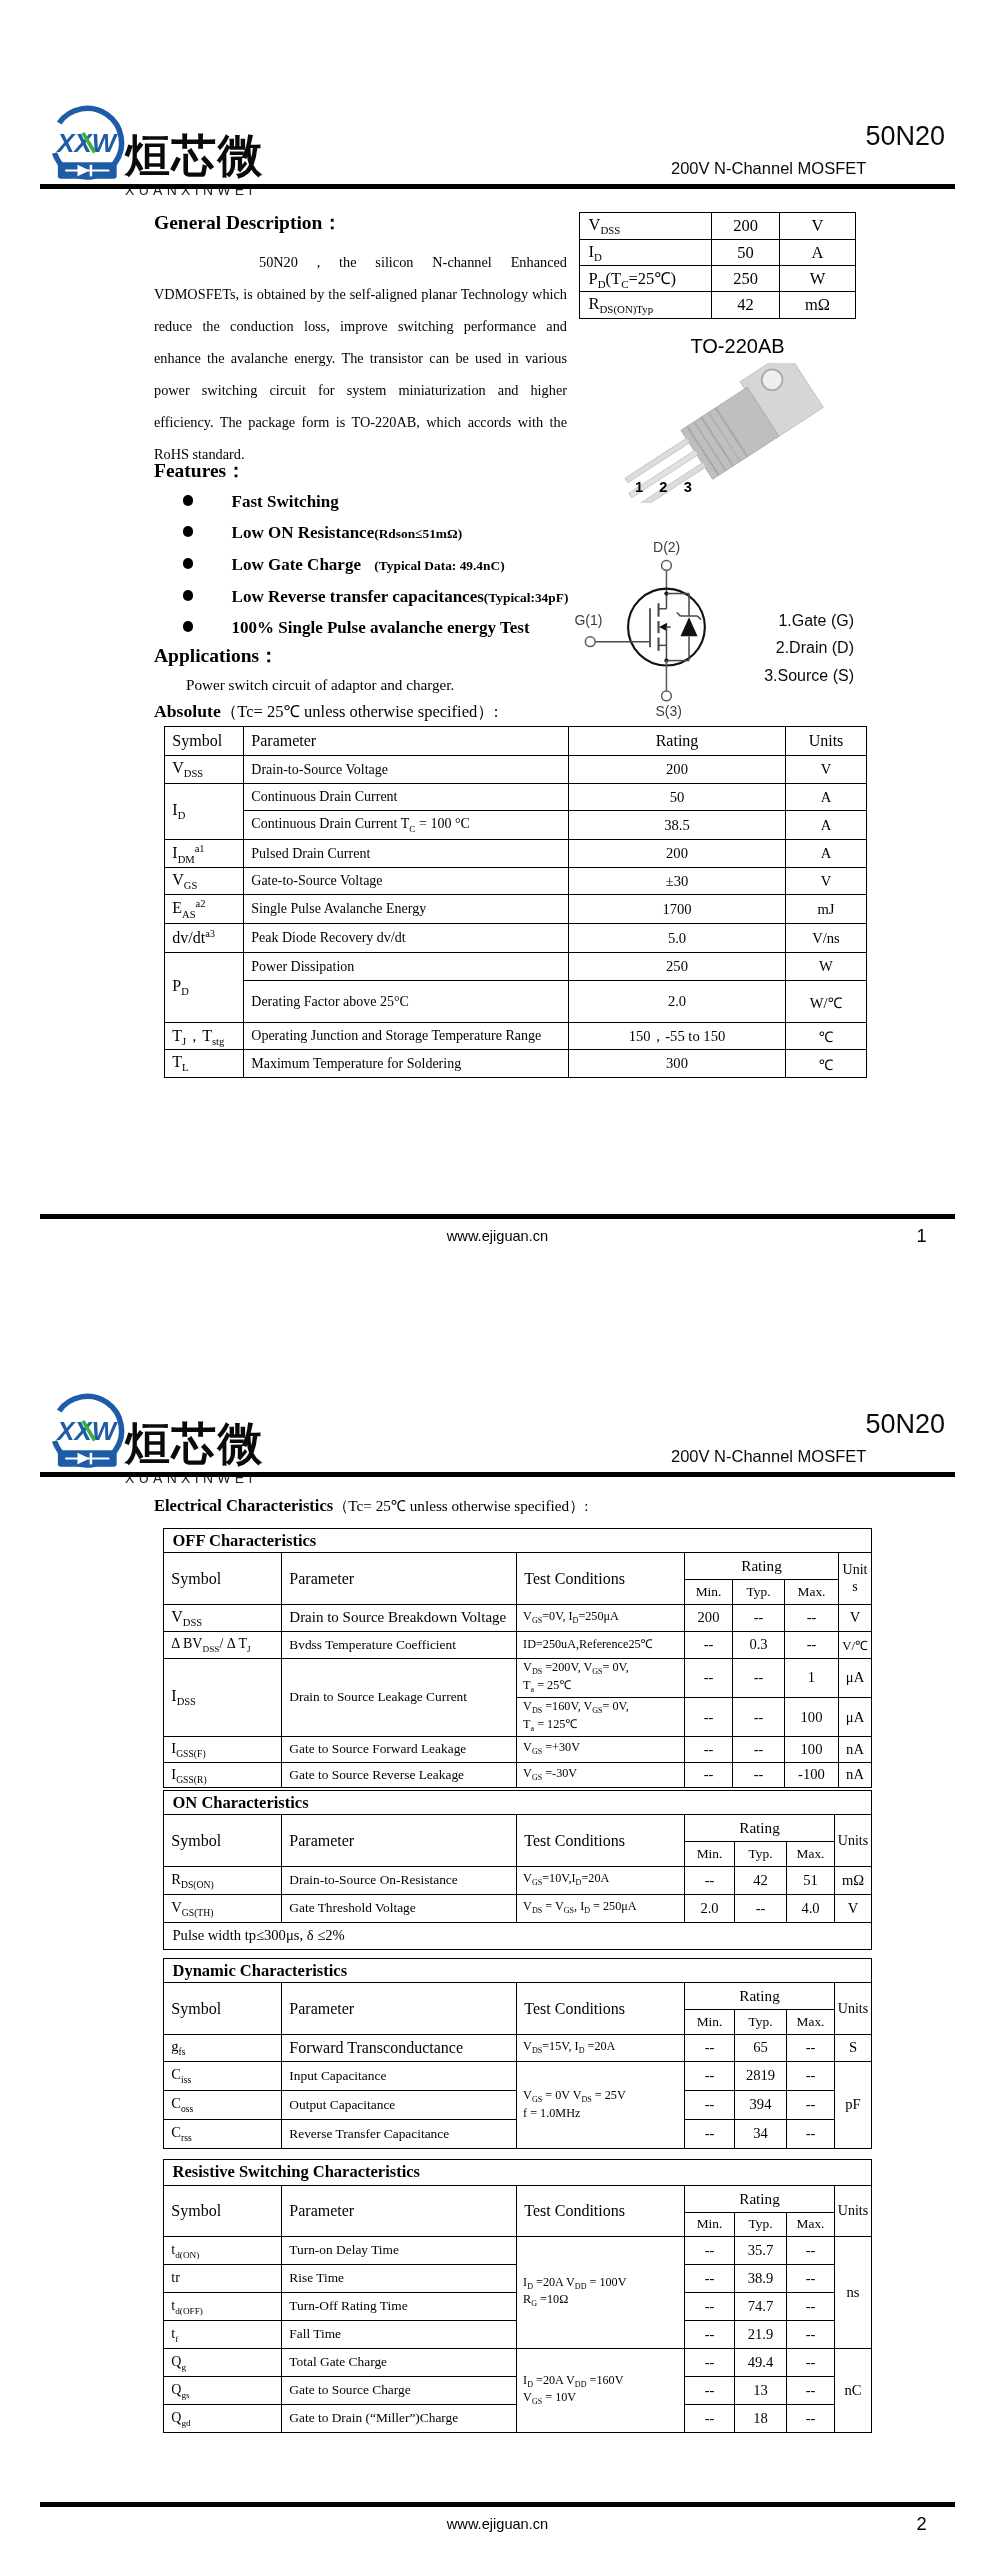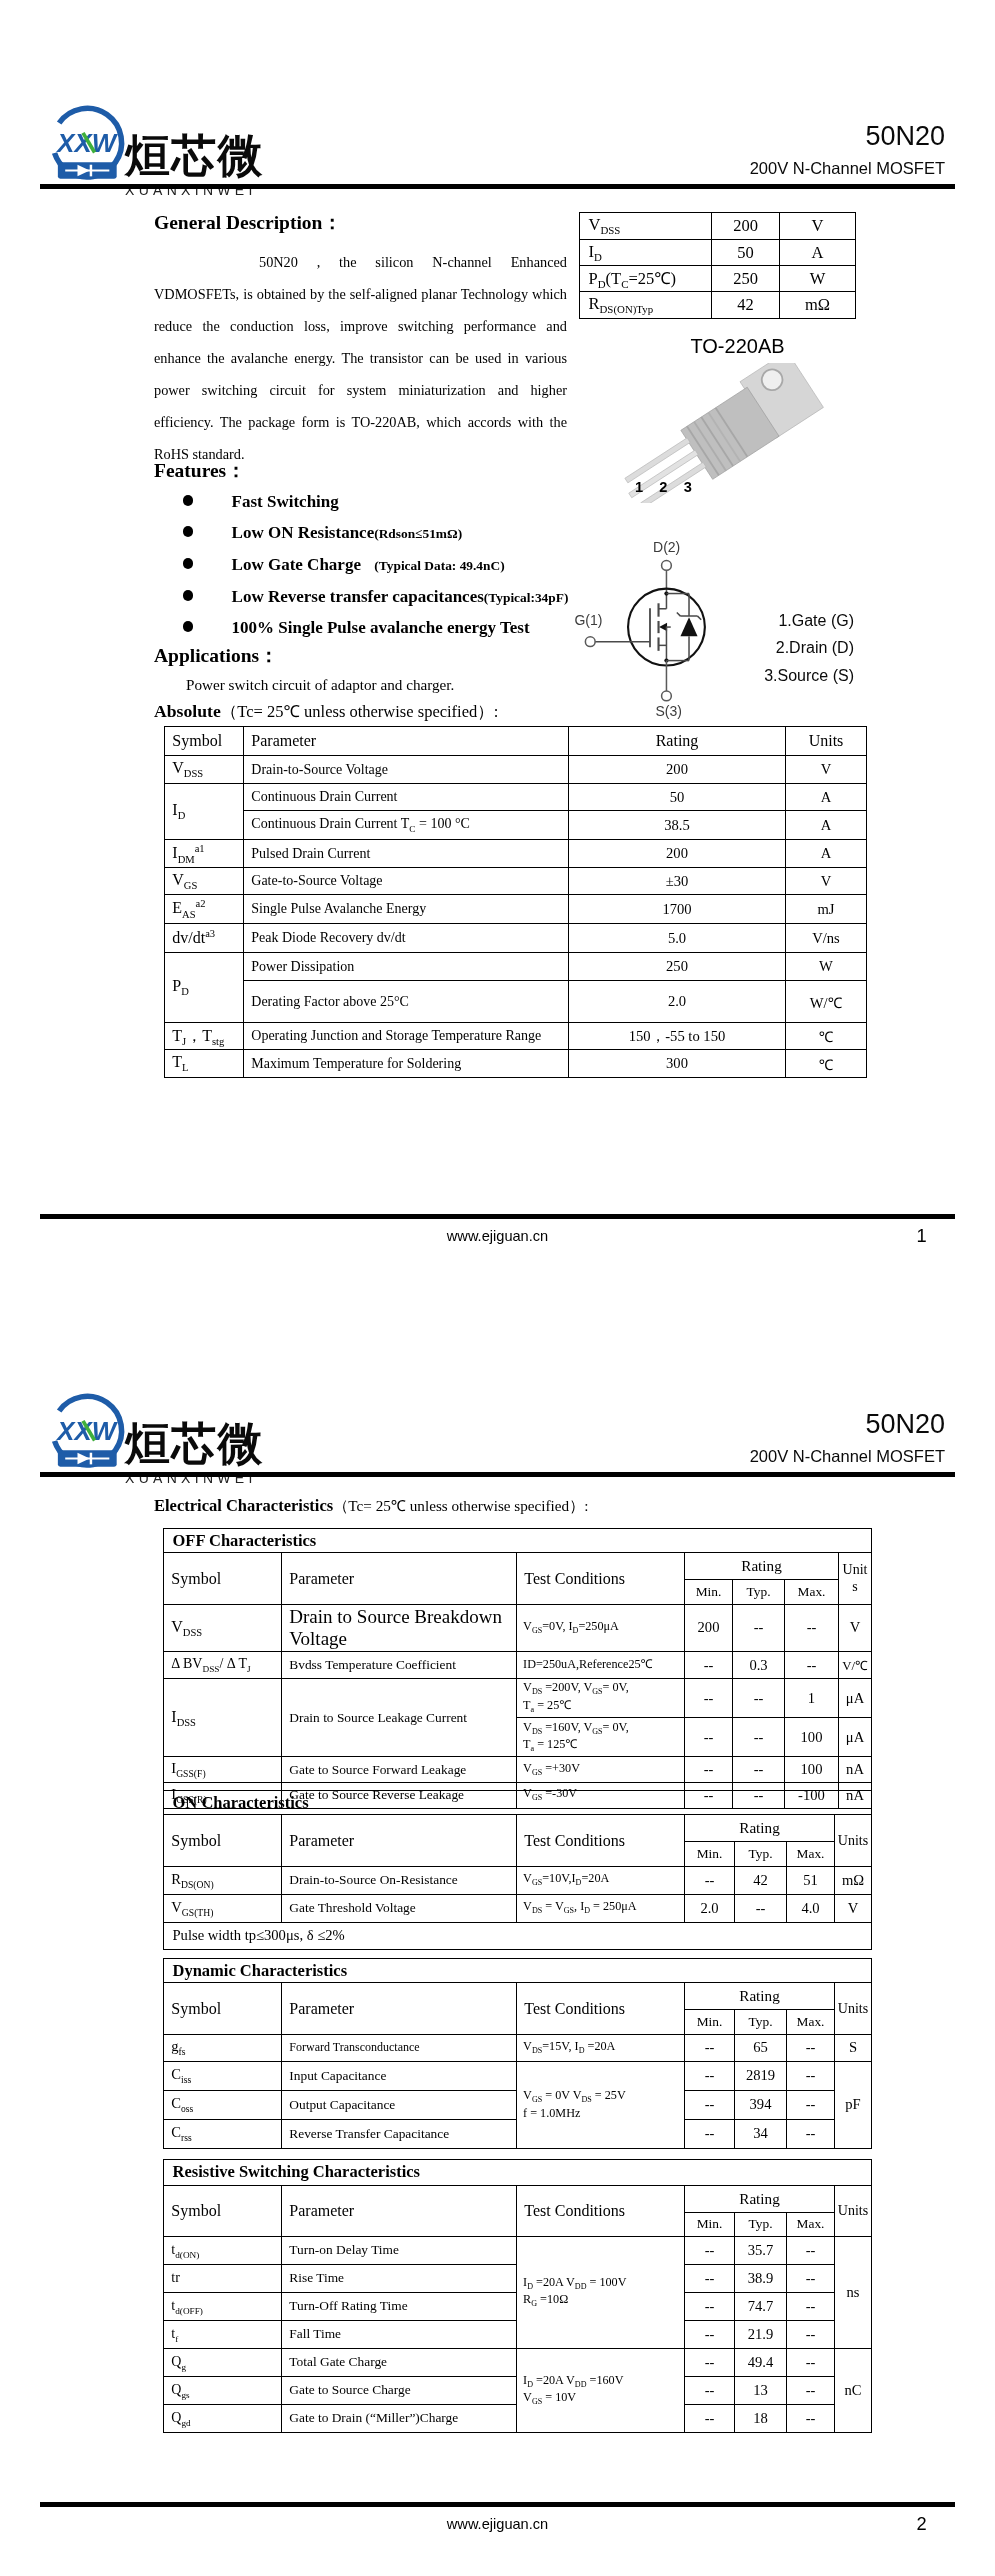--- a/index.html
+++ b/index.html
@@ -4,21 +4,21 @@
 <style>
   * { margin:0; padding:0; box-sizing:border-box; }
   html,body { background:#fff; }
   body { width:995px; height:2576px; position:relative; font-family:"Liberation Serif",serif; color:#000; }
   .abs { position:absolute; }
 
   
   .brand-cn { font-size:45px; font-weight:bold; font-family:"Liberation Sans",sans-serif; letter-spacing:1.2px; color:#0a0a0a; line-height:1;margin-top:16px; }
   .brand-en { font-size:14px; letter-spacing:4.3px; color:#222; font-family:"Liberation Sans",sans-serif; margin-top:3.7px; }
   .part-no { font-size:27px; font-family:"Liberation Sans",sans-serif; color:#0a0a0a; text-align:right; }
-  .part-sub { font-size:16.5px; font-family:"Liberation Sans",sans-serif; color:#0a0a0a; text-align:right; margin-top:7px; }
+  .part-sub { font-size:16.5px; font-family:"Liberation Sans",sans-serif; color:#0a0a0a; text-align:left; margin-top:7px; }
   .rule { position:absolute; left:40px; width:915px; height:4.9px; background:#000; }
 
   
   .h1t { font-size:19.5px; font-weight:bold; }
   .para { width:413px; font-size:14.3px; line-height:32px; text-align:justify; text-indent:105px; }
   .feat-row { position:absolute; left:183px; display:flex; align-items:baseline; }
   .dot { width:10.4px; height:10.4px; border-radius:50%; background:#000; margin-right:12.2px; position:relative; top:-1.2px; flex:0 0 auto; }
   .feat-main { font-size:17px; font-weight:bold; white-space:nowrap;margin-left:26px; }
   .feat-note { font-size:13.4px; font-weight:bold; white-space:nowrap; }
   .app-body { font-size:15.2px; }
@@ -325,21 +325,21 @@
     <td class="rat" colspan="3" style="font-size:15.2px; border-bottom:1.8px solid #000;">Rating</td>
     <td class="uni unitsw" rowspan="2" style="font-size:14px;">Units</td>
   </tr>
   <tr style="height:24.4px; border-bottom:1.8px solid #000;">
     <td class="rat" style="font-size:13.4px;">Min.</td>
     <td class="rat" style="font-size:13.4px;">Typ.</td>
     <td class="rat" style="font-size:13.4px;">Max.</td>
   </tr>
   <tr style="height:27px">
     <td class="sym"><span>V</span><sub>DSS</sub></td>
-    <td class="par" style="font-size:19px;margin-top:48px;">Drain to Source Breakdown Voltage</td>
+    <td class="par" style="font-size:15px;margin-top:48px;">Drain to Source Breakdown Voltage</td>
     <td class="cnd"><span>V</span><sub>GS</sub><span>=0V, I</span><sub>D</sub><span>=250μA</span></td>
     <td class="rat">200</td>
     <td class="rat">--</td>
     <td class="rat">--</td>
     <td class="uni">V</td>
   </tr>
   <tr style="height:27px">
     <td class="sym" style="font-size:14px;"><span>Δ BV</span><sub>DSS</sub><span>/ Δ T</span><sub>J</sub></td>
     <td class="par" style="font-size:13.4px;">Bvdss Temperature Coefficient</td>
     <td class="cnd"><span>ID=250uA,Reference25℃</span></td>
@@ -462,21 +462,21 @@
     <td class="rat" colspan="3" style="font-size:15.2px; border-bottom:1.8px solid #000;">Rating</td>
     <td class="uni" rowspan="2" style="font-size:14px;">Units</td>
   </tr>
   <tr style="height:24.4px; border-bottom:1.8px solid #000;">
     <td class="rat" style="font-size:13.4px;">Min.</td>
     <td class="rat" style="font-size:13.4px;">Typ.</td>
     <td class="rat" style="font-size:13.4px;">Max.</td>
   </tr>
   <tr style="height:27px">
     <td class="sym" style="font-size:14.6px;"><span>g</span><sub>fs</sub></td>
-    <td class="par" style="font-size:12px;">Forward Transconductance</td>
+    <td class="par" style="font-size:16px;">Forward Transconductance</td>
     <td class="cnd"><span>V</span><sub>DS</sub><span>=15V, I</span><sub>D</sub><span> =20A</span></td>
     <td class="rat">--</td>
     <td class="rat">65</td>
     <td class="rat">--</td>
     <td class="uni">S</td>
   </tr>
   <tr style="height:29px">
     <td class="sym" style="font-size:14.6px;margin-left:27px;"><span>C</span><sub>iss</sub></td>
     <td class="par" style="font-size:13.4px;">Input Capacitance</td>
     <td class="cnd" rowspan="3">

